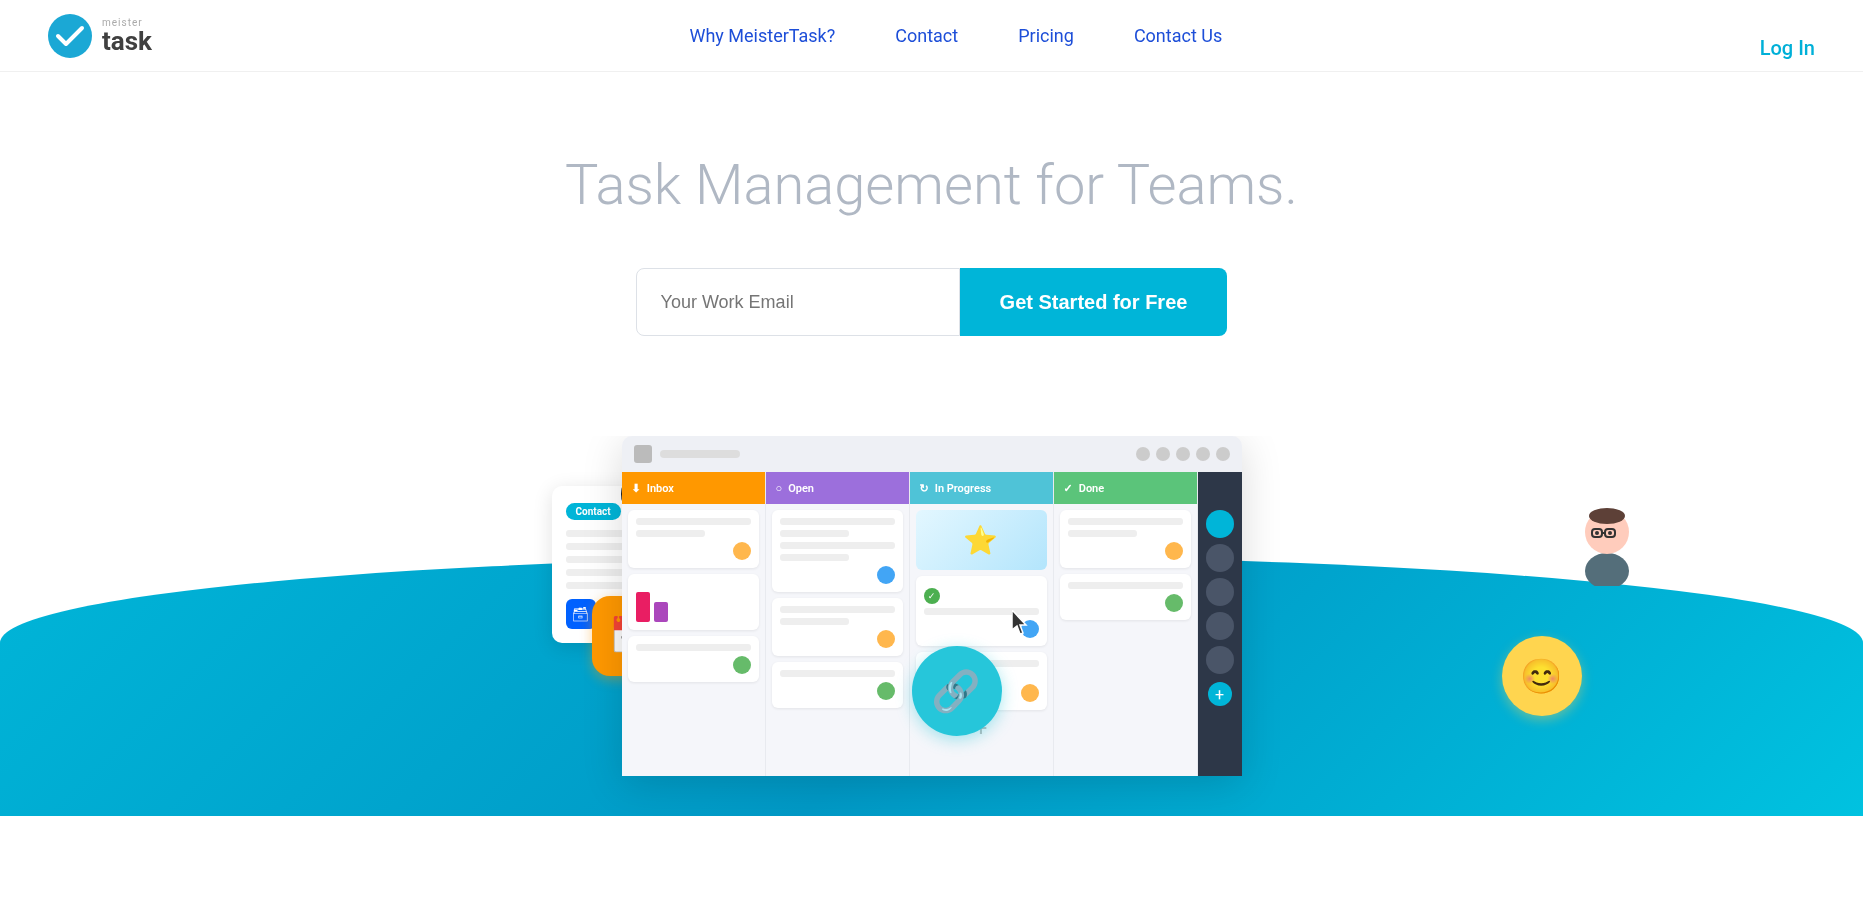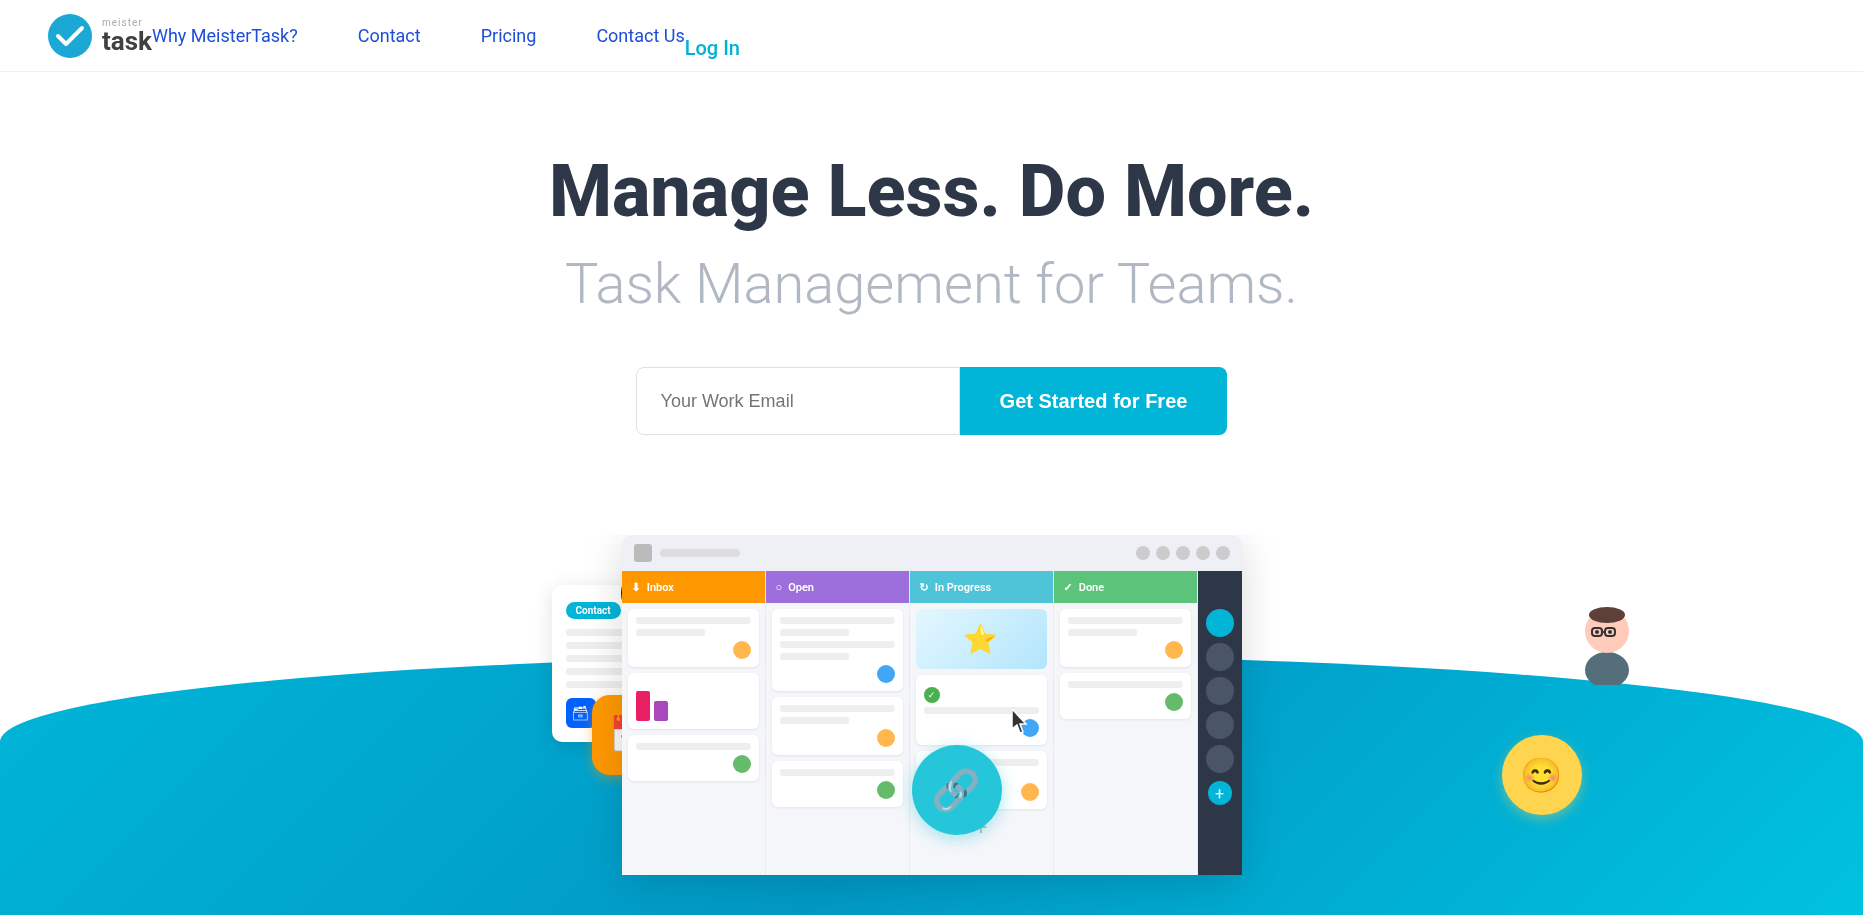--- a/index.html
+++ b/index.html
@@ -2,20 +2,21 @@
 <html><head>
   <meta charset="utf-8">
   <style>
     * { margin: 0; padding: 0; box-sizing: border-box; }
     body { font-family: -apple-system, BlinkMacSystemFont, 'Segoe UI', Roboto, sans-serif; background: #fff; overflow-x: hidden; }
 
     
     nav {
       display: flex;
       align-items: center;
+      justify-content: space-between;
       padding: 0 48px;
       height: 72px;
       background: #fff;
       border-bottom: 1px solid #f0f0f0;
     }
     .nav-logo {
       display: flex;
       align-items: center;
       gap: 10px;
       text-decoration: none;
@@ -398,21 +399,20 @@
     <li><a href="#">Why MeisterTask?</a></li>
     <li><a href="#">Contact</a></li>
     <li><a href="#">Pricing</a></li>
     <li><a href="#">Contact Us</a></li>
   </ul>
 
   <a href="#" class="nav-login">Log In</a>
 </nav>
 
 <section class="hero">
-  <h1 class="hero-title">Manage Less. Do More.</h1>
   <p class="hero-subtitle">Task Management for Teams.</p>
   <div class="hero-form">
     <input type="email" class="email-input" placeholder="Your Work Email" style="">
     <button class="cta-button">Get Started for Free</button>
   </div>
 </section>
 
 <div class="preview-area">
 
   <div class="wave-bg"></div>

